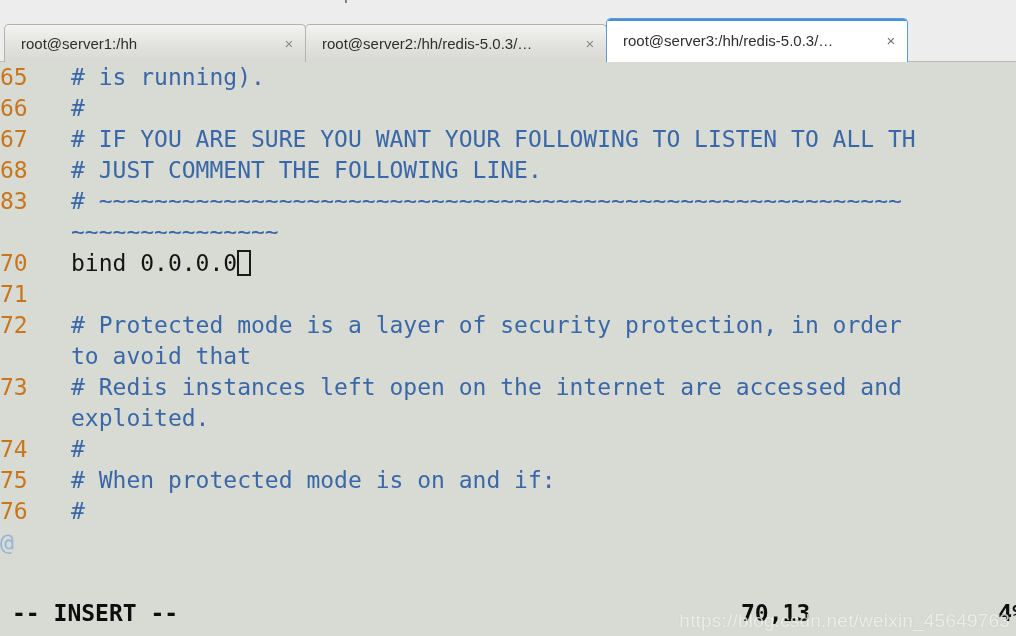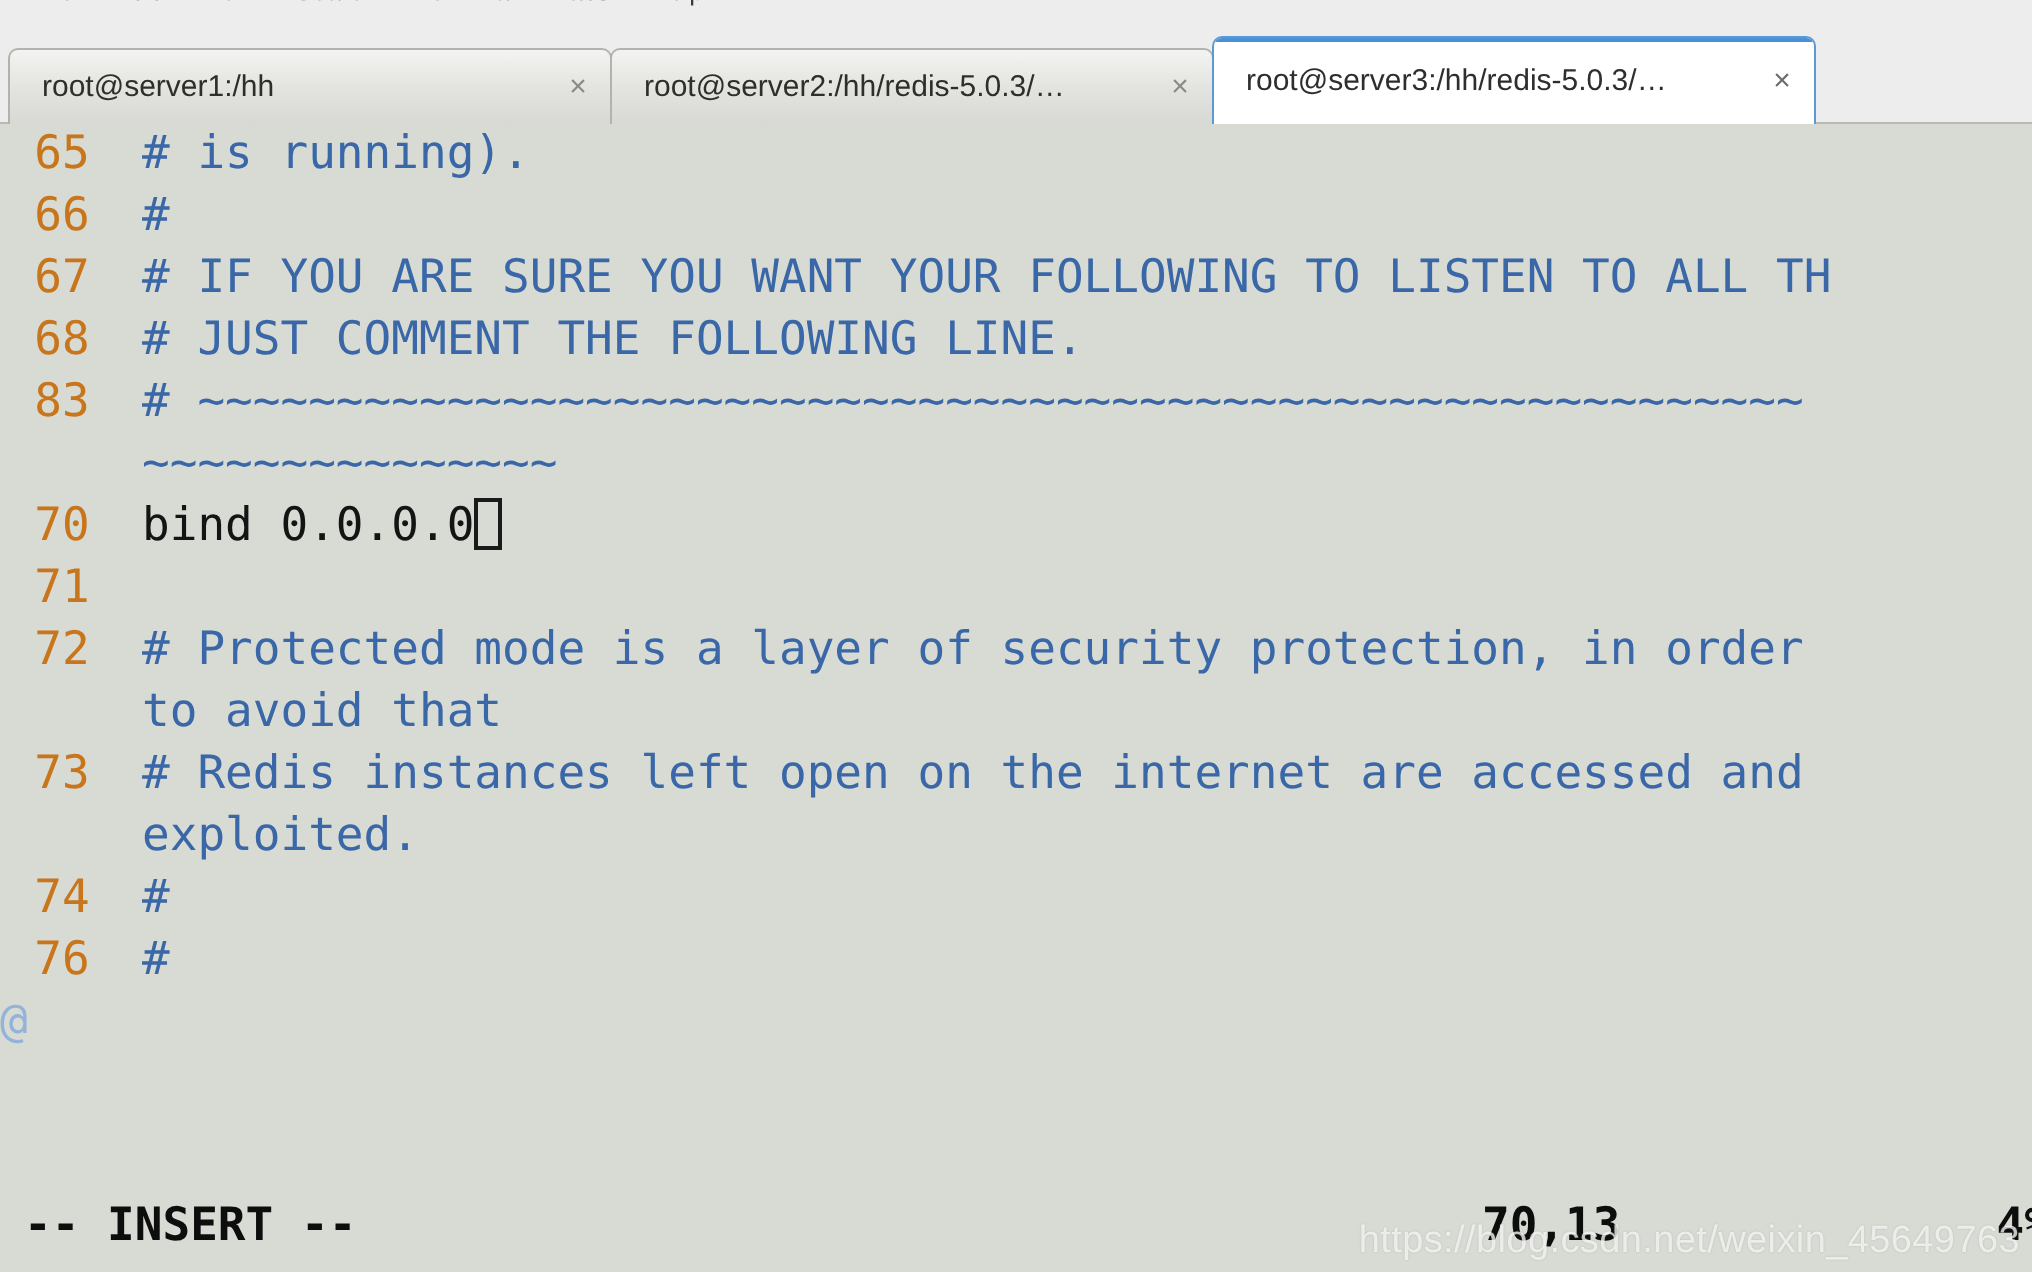--- a/index.html
+++ b/index.html
@@ -120,21 +120,21 @@
   }
   .vrow {
     height: 31px;
     white-space: pre;
     overflow: hidden;
     display: block;
   }
   .lnum {
     display: inline-block;
     width: 71px;
-    text-align: center;
+    text-align: left;
     color: #c8751b;
     padding-right: 9px;
   }
   .lnum.blank { color: transparent; }
   .cmt   { color: #3a67a8; }
   .code  { color: #141414; }
   .tilde { color: #3a67a8; }
   .fill  { color: #93b3d8; }
 
   
@@ -234,20 +234,21 @@
     <div class="vrow"><span class="lnum">72</span><span class="cmt"># Protected mode is a layer of security protection, in order</span></div>
 
     <div class="vrow"><span class="lnum blank">&nbsp;&nbsp;&nbsp;</span><span class="cmt">to avoid that</span></div>
 
     <div class="vrow"><span class="lnum">73</span><span class="cmt"># Redis instances left open on the internet are accessed and</span></div>
 
     <div class="vrow"><span class="lnum blank">&nbsp;&nbsp;&nbsp;</span><span class="cmt">exploited.</span></div>
 
     <div class="vrow"><span class="lnum">74</span><span class="cmt">#</span></div>
 
+    <div class="vrow"><span class="lnum">75</span><span class="cmt"># When protected mode is on and if:</span></div>
 
     <div class="vrow"><span class="lnum">76</span><span class="cmt">#</span></div>
 
     <div class="vrow"><span class="fill">@</span></div>
 
   </div>
 
   <div class="statusline">
     <span class="st-mode">-- INSERT --</span>
     <span class="st-pos">70,13</span>

